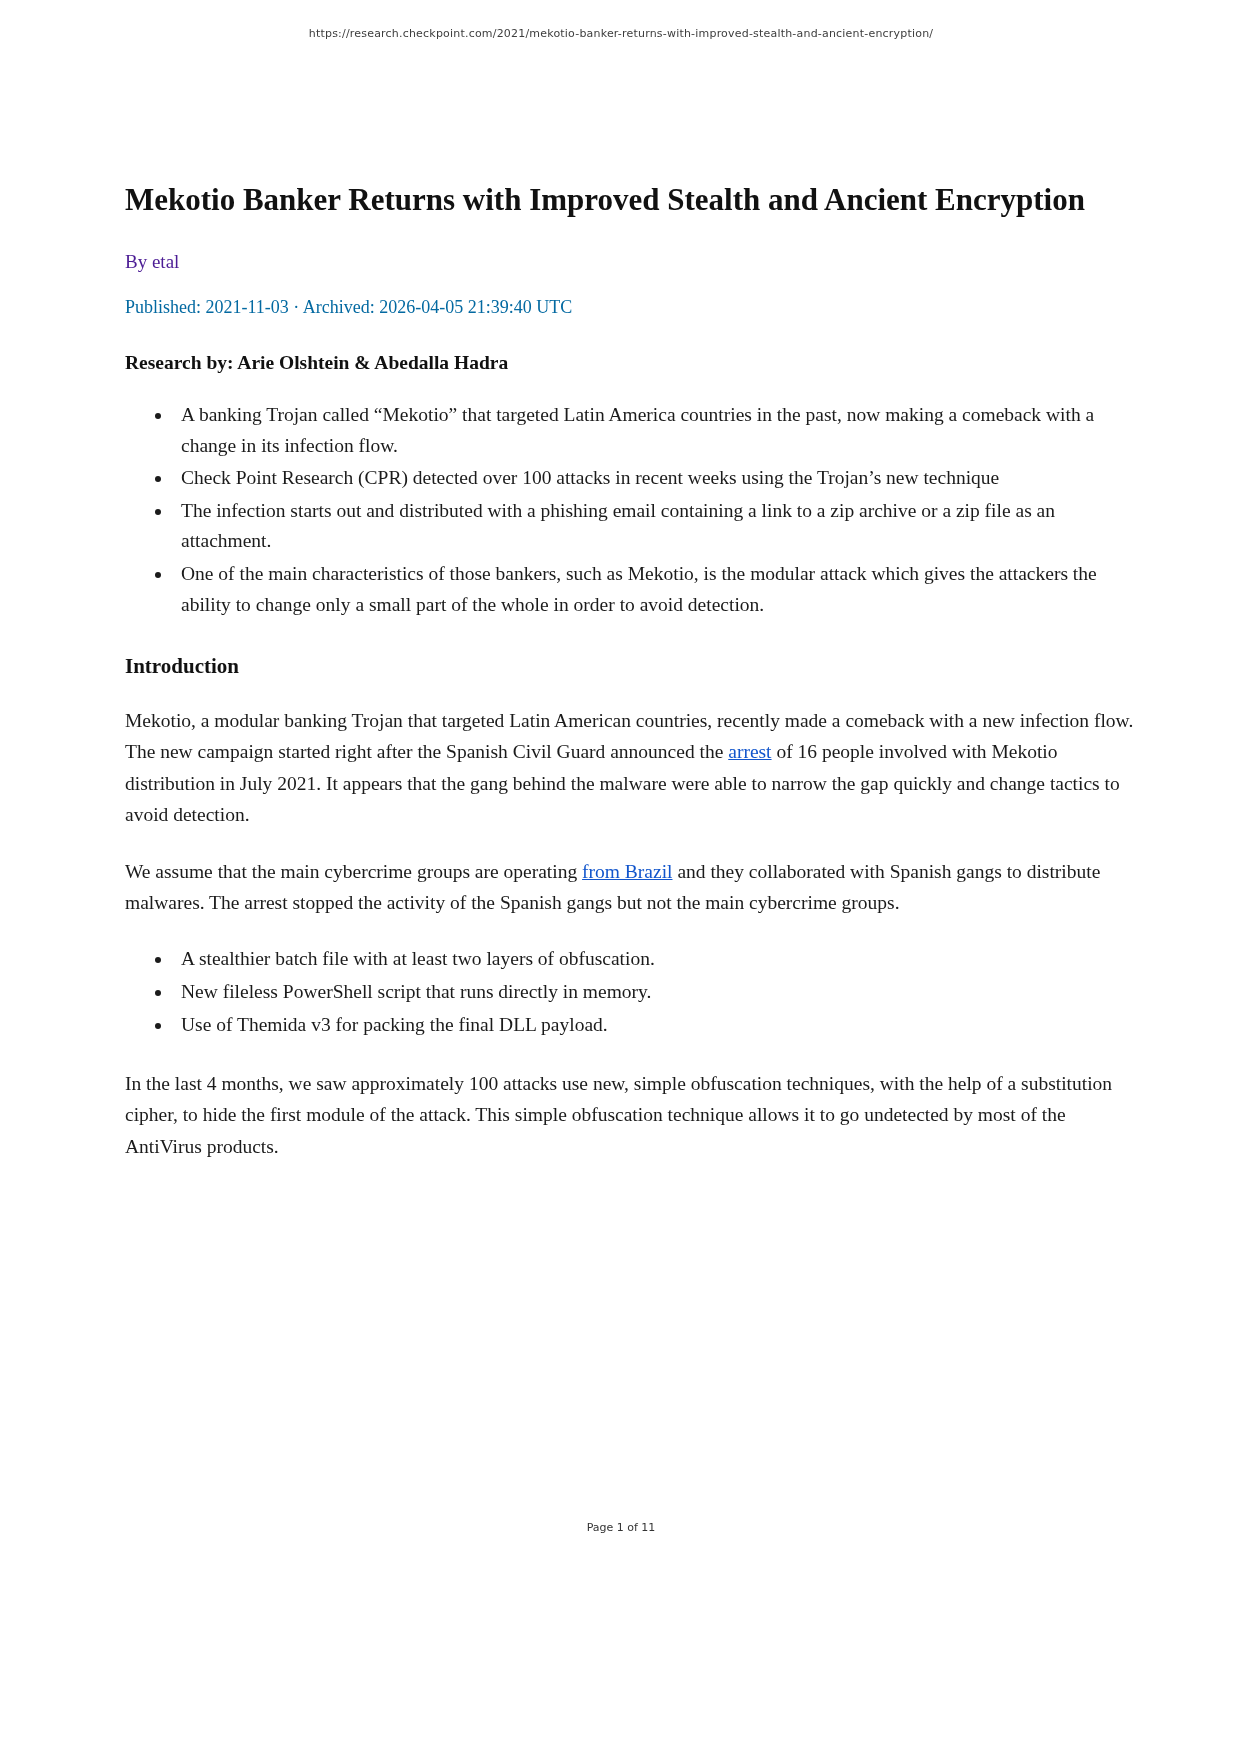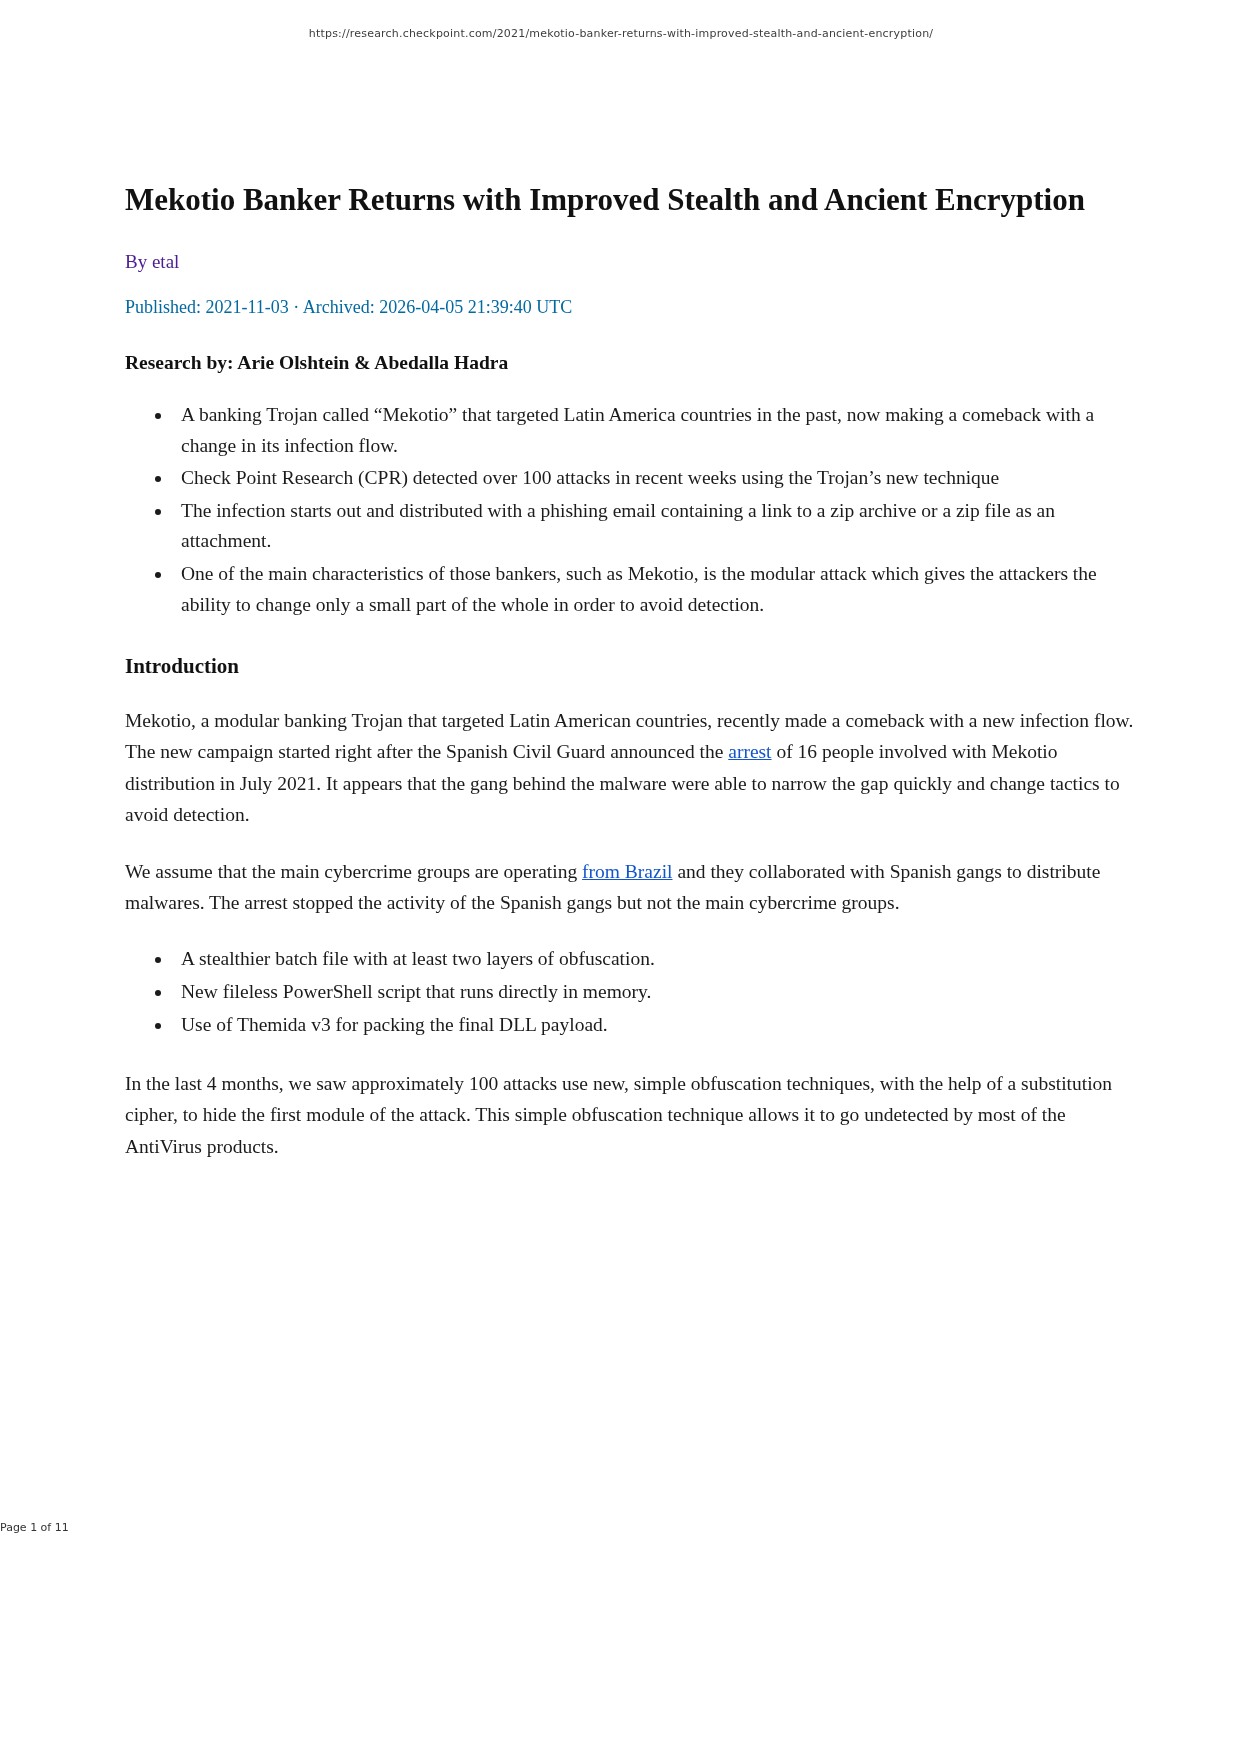--- a/index.html
+++ b/index.html
@@ -80,20 +80,21 @@
   a.inline-link {
     color: #1155cc;
     text-decoration: underline;
     cursor: pointer;
   }
   .page-footer {
     position: absolute;
     top: 1521px;
     left: 0;
     width: 100%;
+    text-align: center;
     font-family: "DejaVu Sans", sans-serif;
     font-size: 11px;
     color: #333333;
   }
 </style>
 </head>
 <body>
 
 <div class="url-bar">https://research.checkpoint.com/2021/mekotio-banker-returns-with-improved-stealth-and-ancient-encryption/</div>
 

